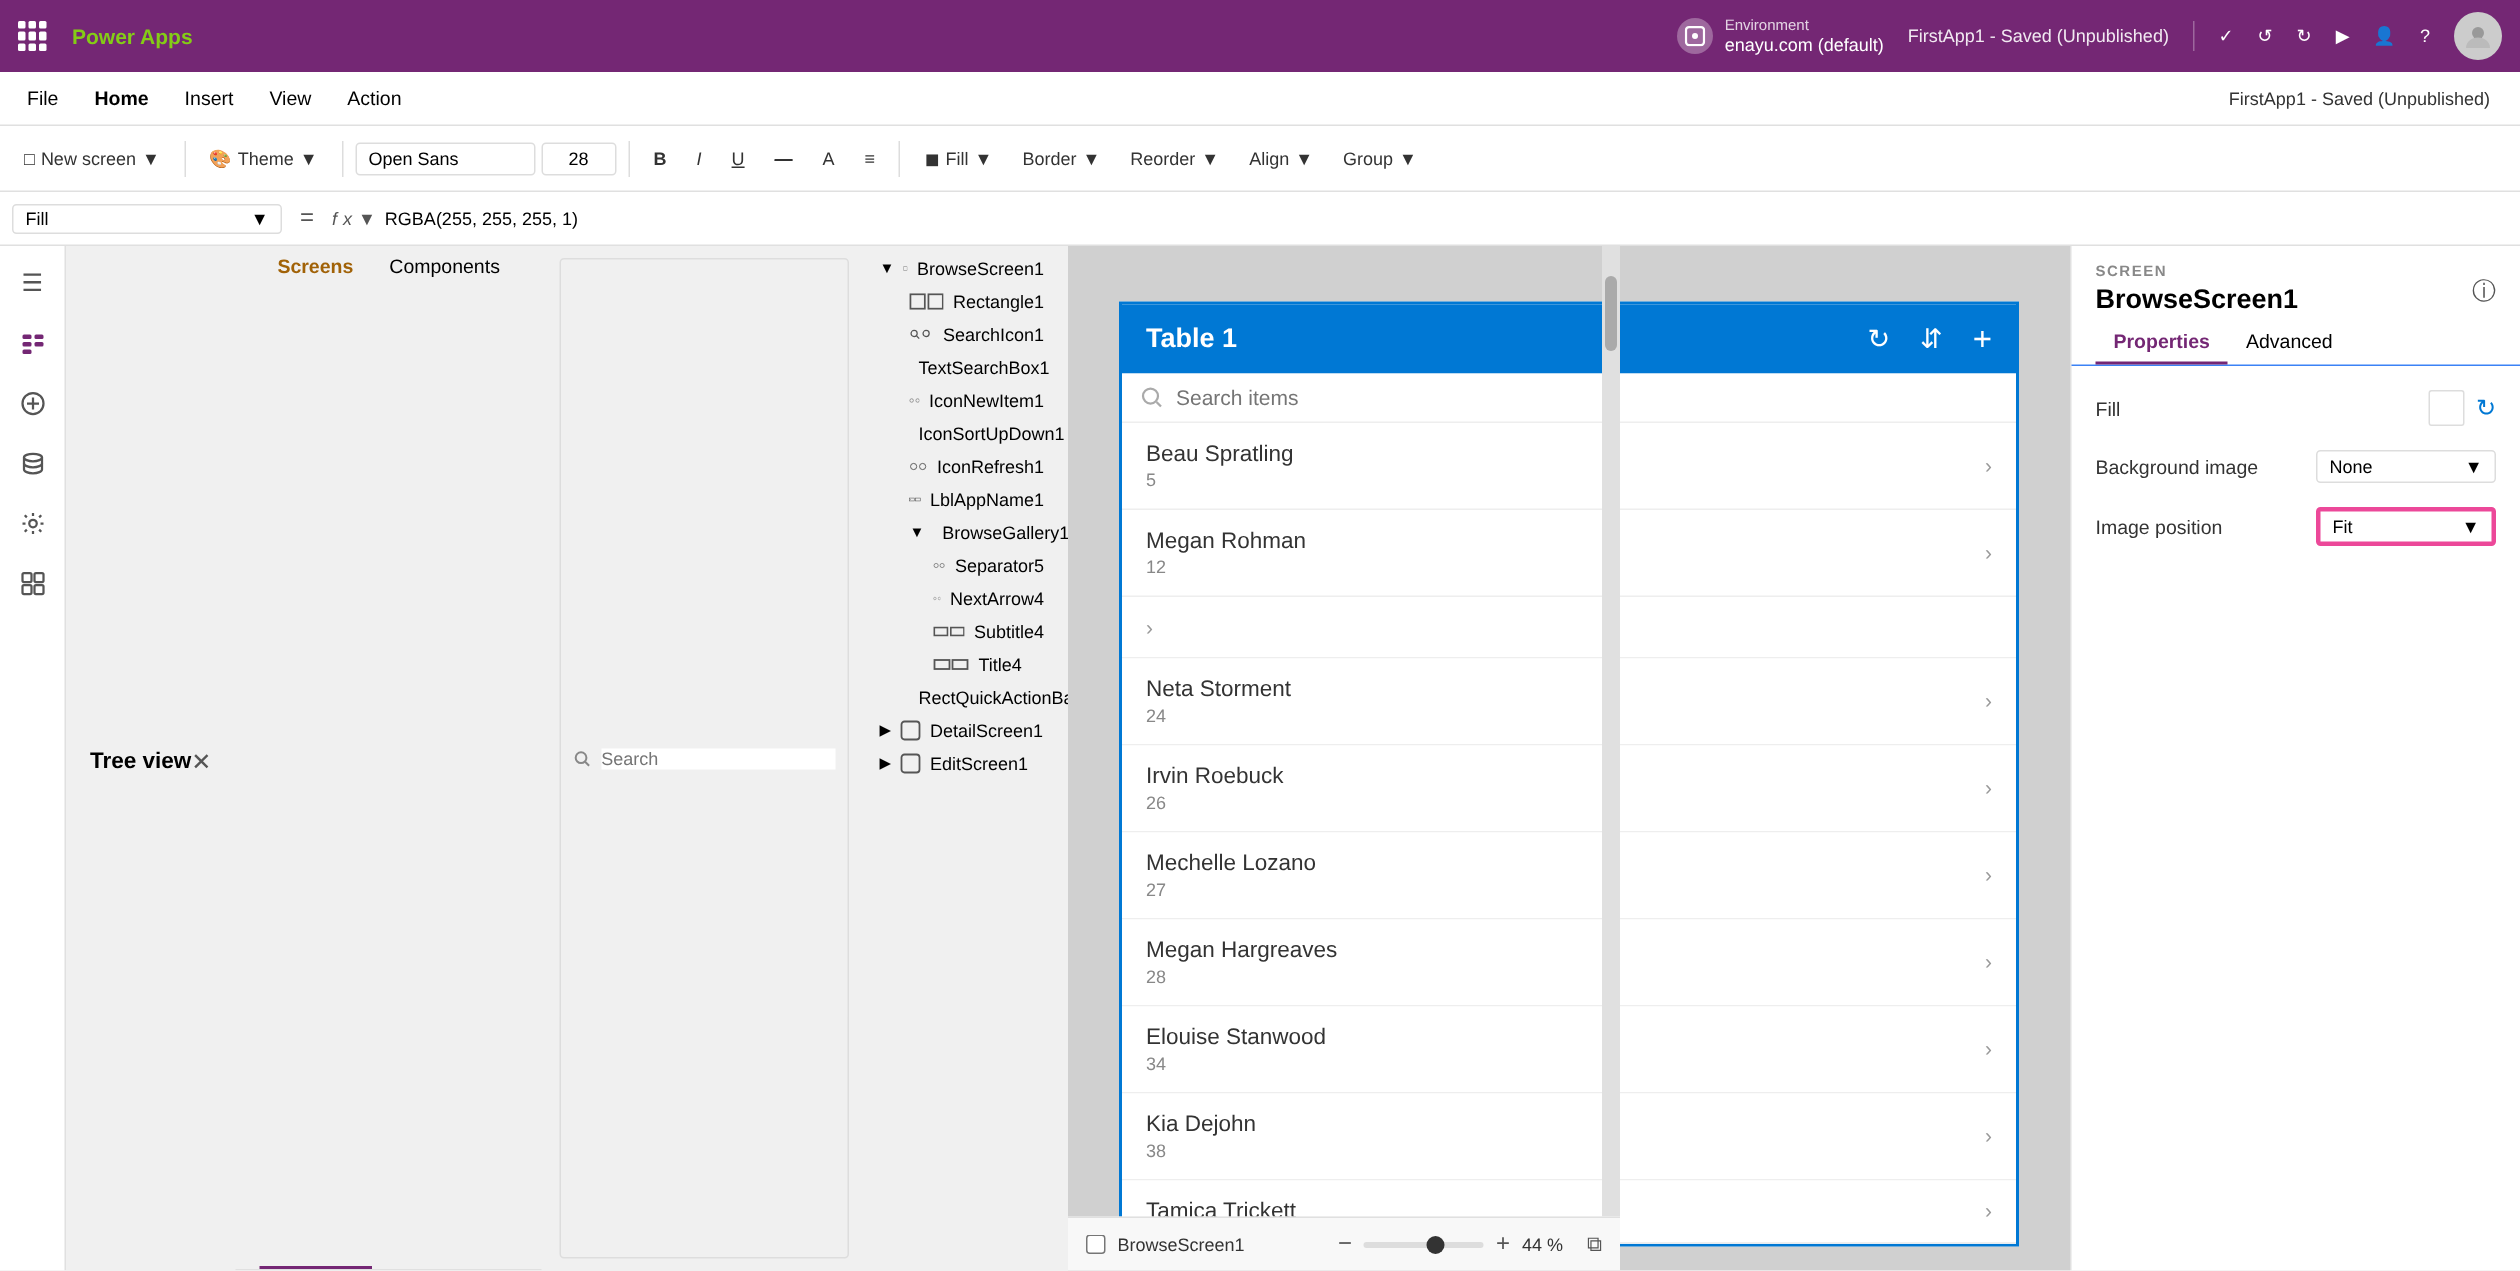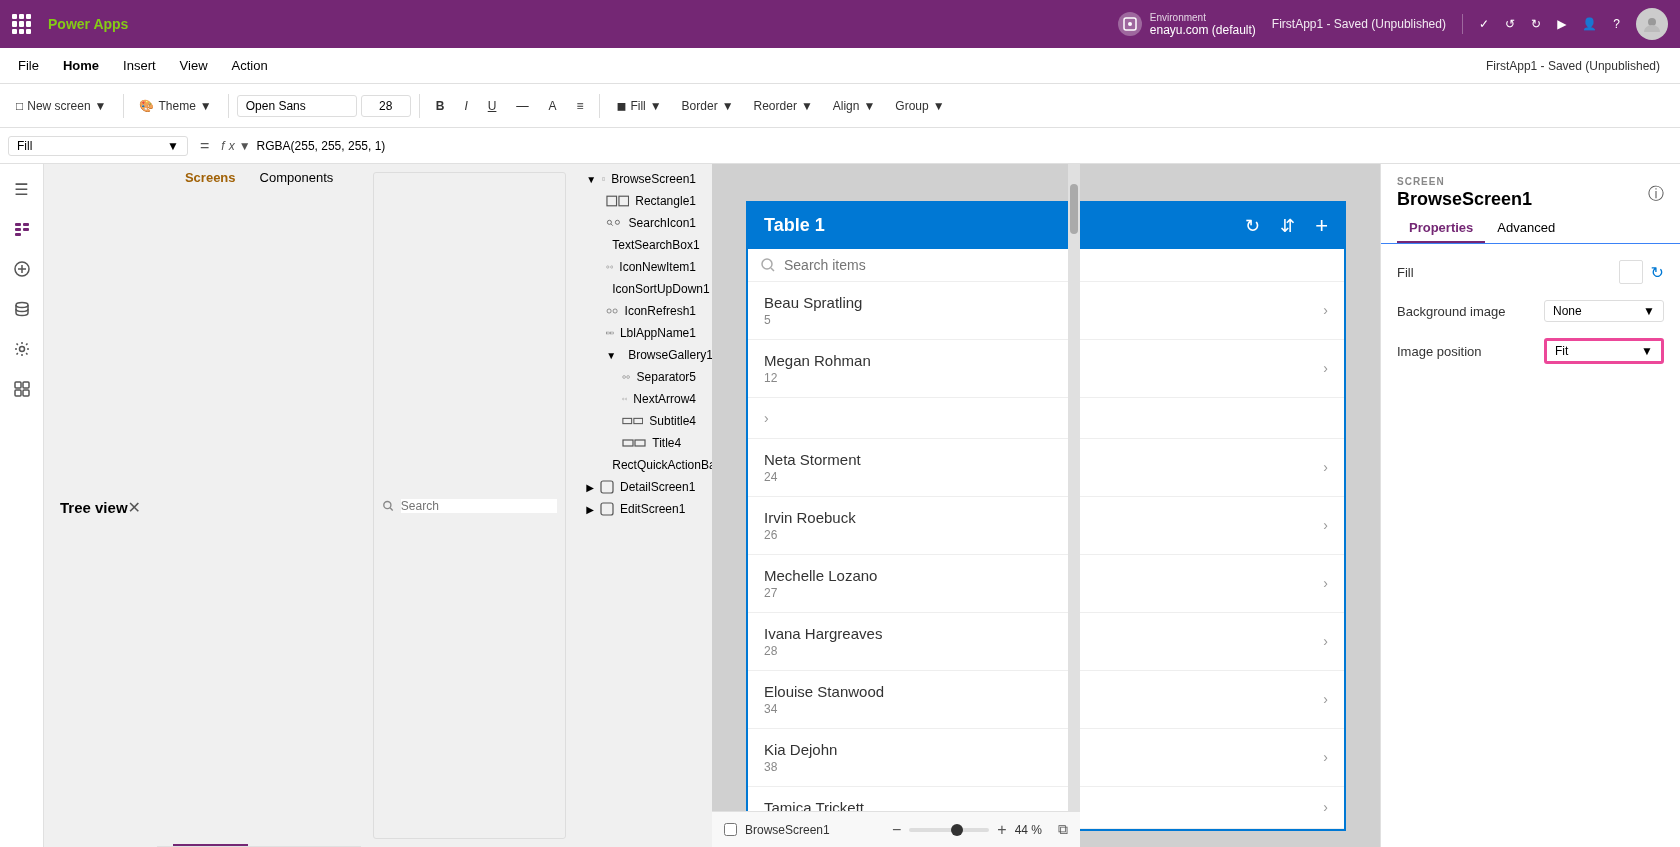--- a/index.html
+++ b/index.html
@@ -593,21 +593,21 @@
         </div>
         <div class="screen-list-item">
           <div class="screen-list-item-text">
             <div class="screen-list-item-name">Mechelle Lozano</div>
             <div class="screen-list-item-num">27</div>
           </div>
           <span class="screen-list-chevron">›</span>
         </div>
         <div class="screen-list-item">
           <div class="screen-list-item-text">
-            <div class="screen-list-item-name">Ivana Hargreaves</div>
+            <div class="screen-list-item-name">Megan Hargreaves</div>
             <div class="screen-list-item-num">28</div>
           </div>
           <span class="screen-list-chevron">›</span>
         </div>
         <div class="screen-list-item">
           <div class="screen-list-item-text">
             <div class="screen-list-item-name">Elouise Stanwood</div>
             <div class="screen-list-item-num">34</div>
           </div>
           <span class="screen-list-chevron">›</span>

